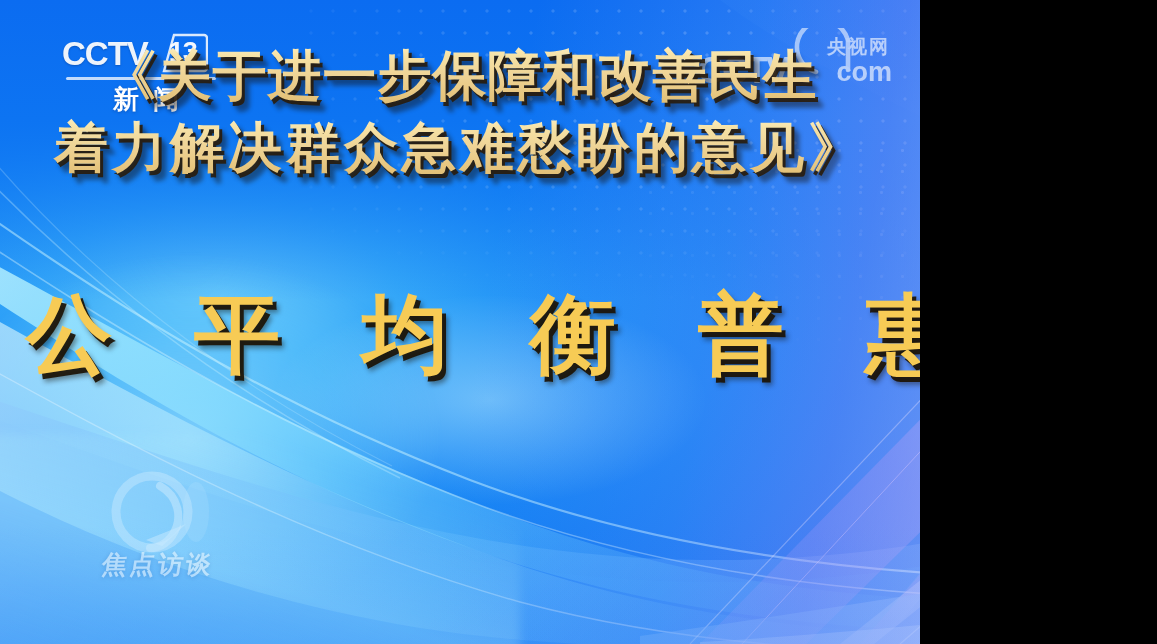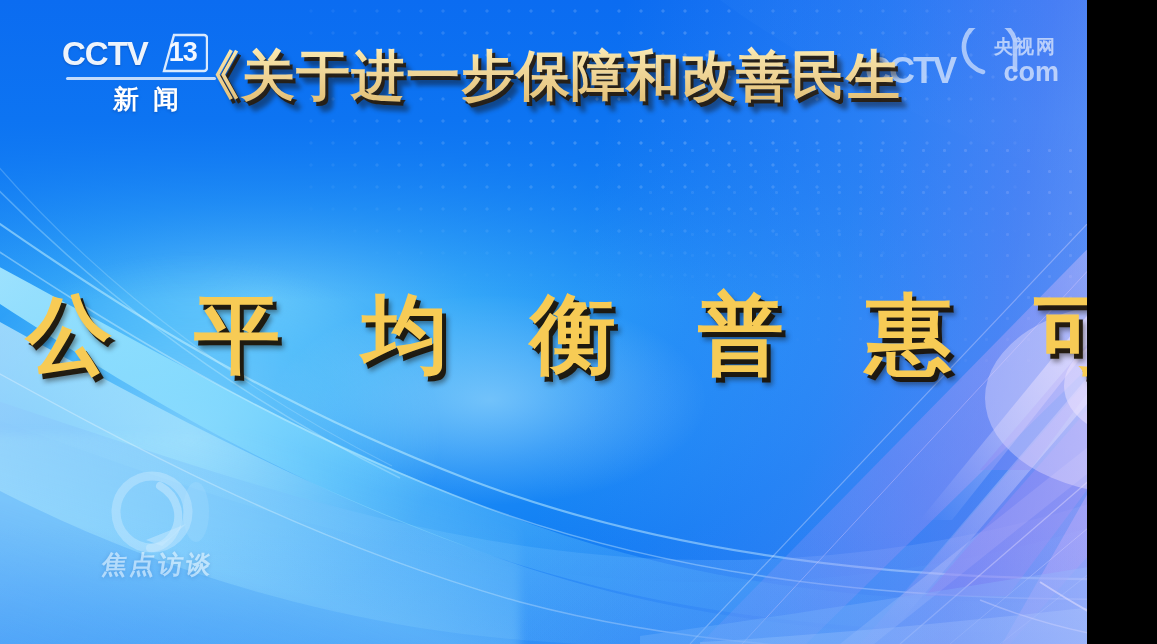--- a/index.html
+++ b/index.html
@@ -5,21 +5,21 @@
 <style>
   html,body{margin:0;padding:0;background:#000;}
   body{
     font-family:"Liberation Sans","DejaVu Sans",sans-serif;
     -webkit-font-smoothing:antialiased;
   }
 
   
   #stage{
     position:relative;
-    width:1087px;height:644px;
+    width:920px;height:644px;
     overflow:hidden;
     background:#15803d;
   }
 
   
   .bg-base{
     position:absolute;inset:0;
     background:
       radial-gradient(120% 95% at 24% 46%, #5fc2fb 0%, #34a7f8 16%, #1b8bf6 33%, #0e7bf3 50%, #0a6cef 72%, #0a62e9 100%);
   }
@@ -314,20 +314,21 @@
       <path d="M118,44 A26,26 0 1 1 150,12" fill="none" stroke="#ffffff" stroke-opacity=".9" stroke-width="4.6" stroke-linecap="round"></path>
       <path d="M150,12 L150,42" fill="none" stroke="#ffffff" stroke-opacity=".9" stroke-width="4.6" stroke-linecap="round"></path>
     </svg>
     <span class="cctvtx">CCTV</span>
     <span class="cn">央视网</span>
     <span class="comtx">com</span>
   </div>
 
   <div class="doc-title">
     <div class="doc-line l1">《关于进一步保障和改善民生</div>
+    <div class="doc-line l2">着力解决群众急难愁盼的意见》</div>
   </div>
 
   <div class="slogan">公 平  均 衡  普 惠  可 及</div>
 
   <div class="progbug">
     <svg width="170" height="120" viewBox="0 0 170 120" xmlns="http://www.w3.org/2000/svg">
 
       <circle cx="52" cy="42" r="36" fill="none" stroke="#ffffff" stroke-opacity=".45" stroke-width="9"></circle>
       <path d="M60,16 C 78,26 84,48 72,66 C 66,74 58,78 50,78" fill="none" stroke="#ffffff" stroke-opacity=".55" stroke-width="8" stroke-linecap="round"></path>
       <path d="M46,70 L86,54 L62,76 Z" fill="#ffffff" fill-opacity=".5"></path>

